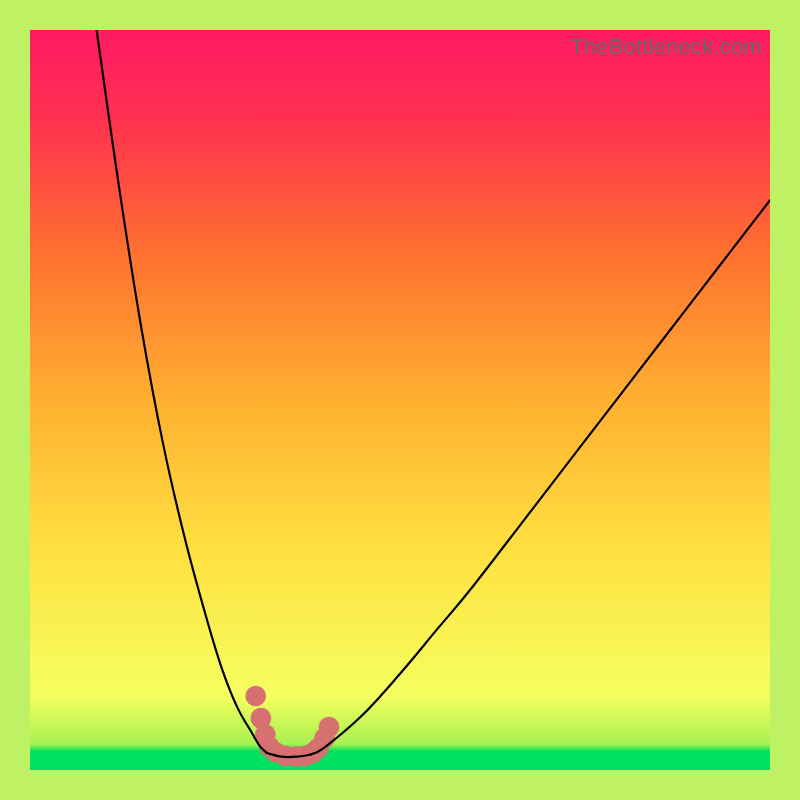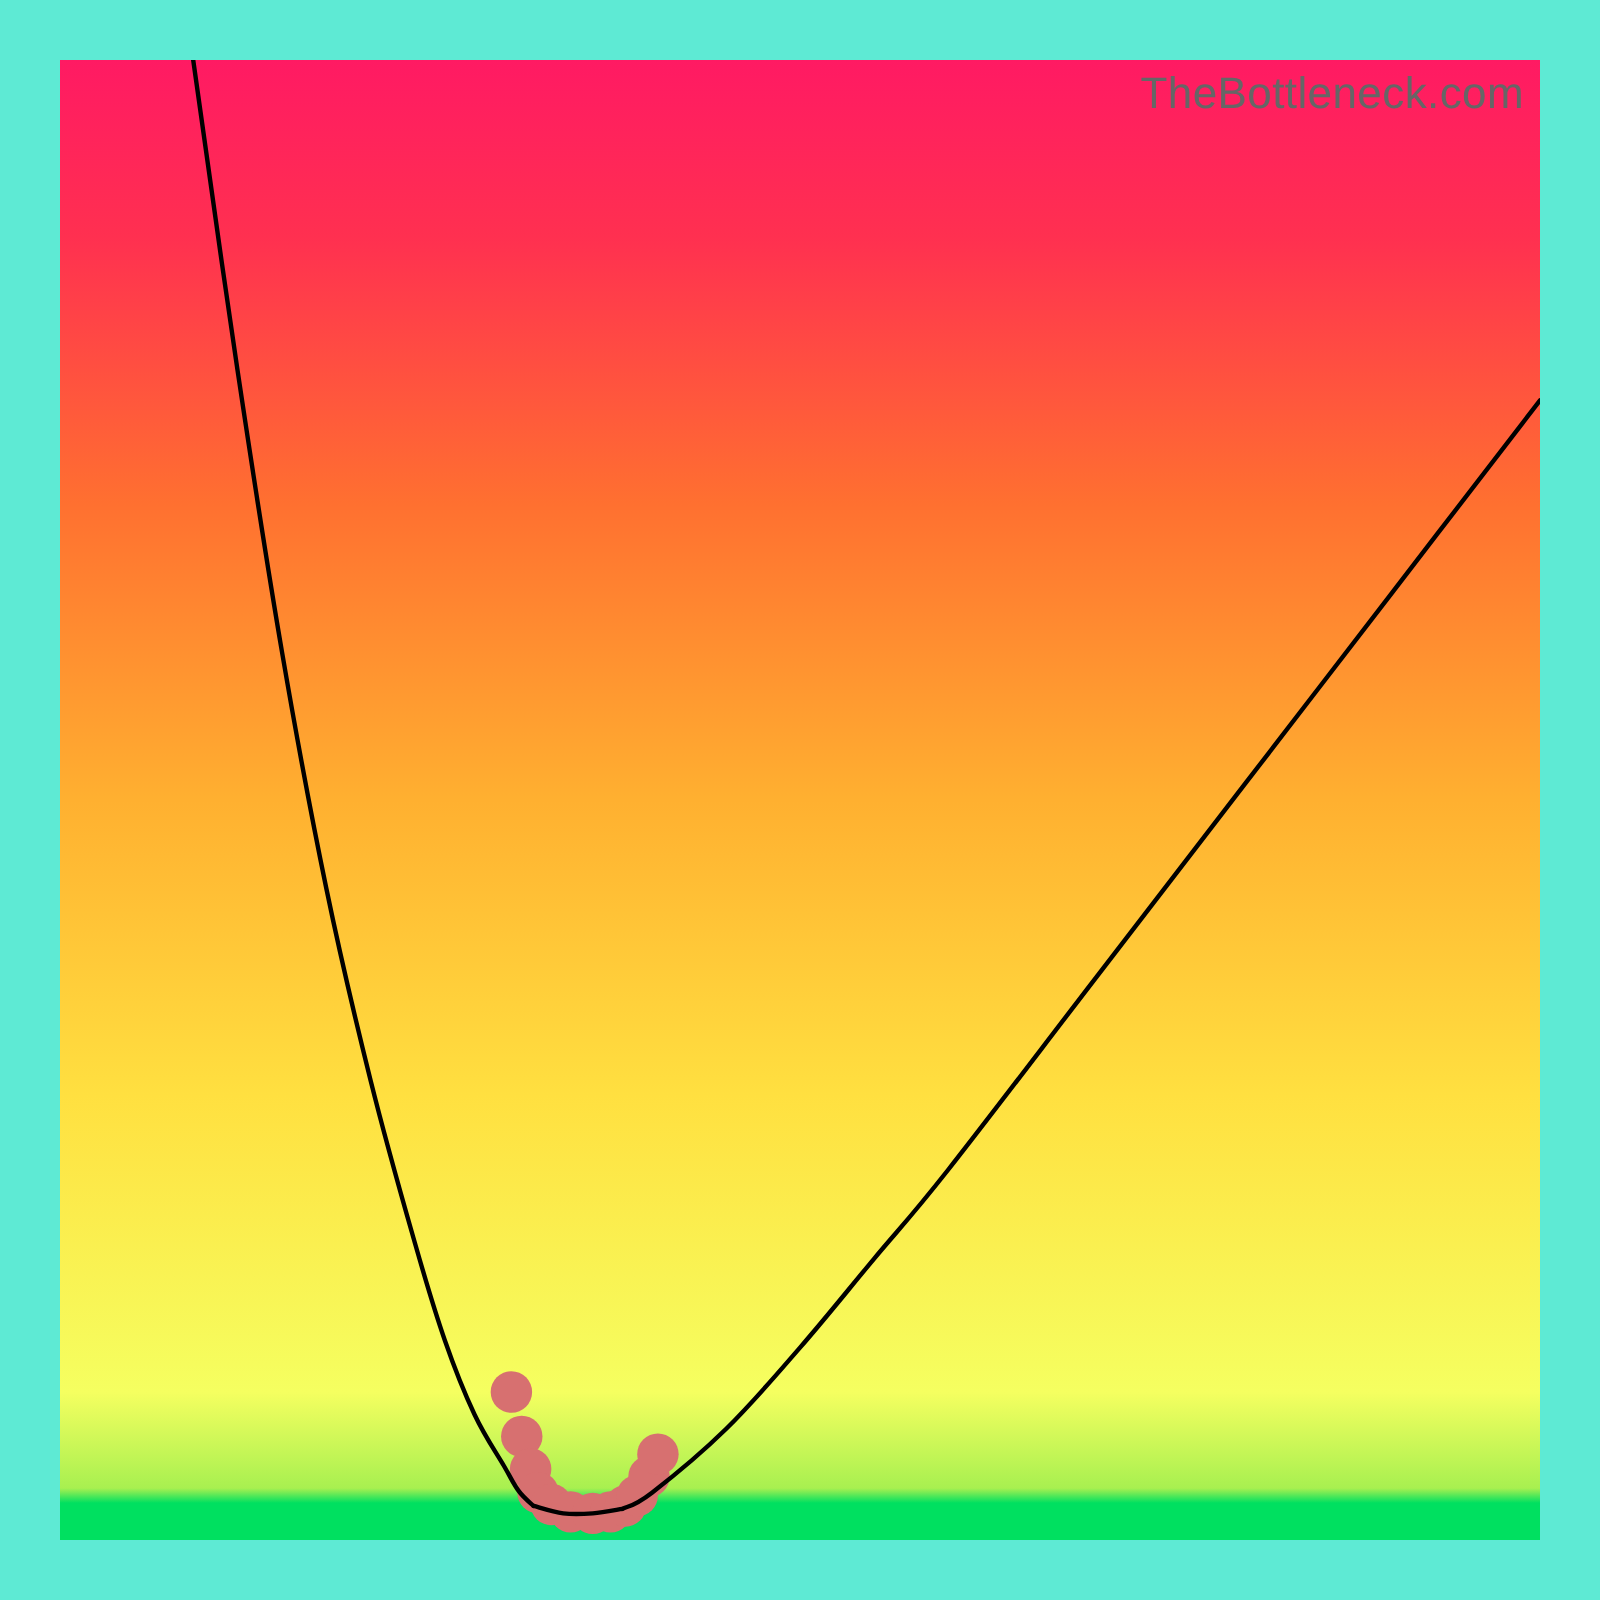--- a/index.html
+++ b/index.html
@@ -8,21 +8,21 @@
     width: 800px;
     height: 800px;
     background: #000;
     overflow: hidden;
     font-family: Arial, Helvetica, sans-serif;
   }
   .frame {
     position: absolute;
     left: 0; top: 0;
     width: 800px; height: 800px;
-    background: #5eead4;
+    background: #bef264;
   }
   .plot {
     position: absolute;
     left: 30px;
     top: 30px;
     width: 740px;
     height: 740px;
     overflow: hidden;
   }
   

